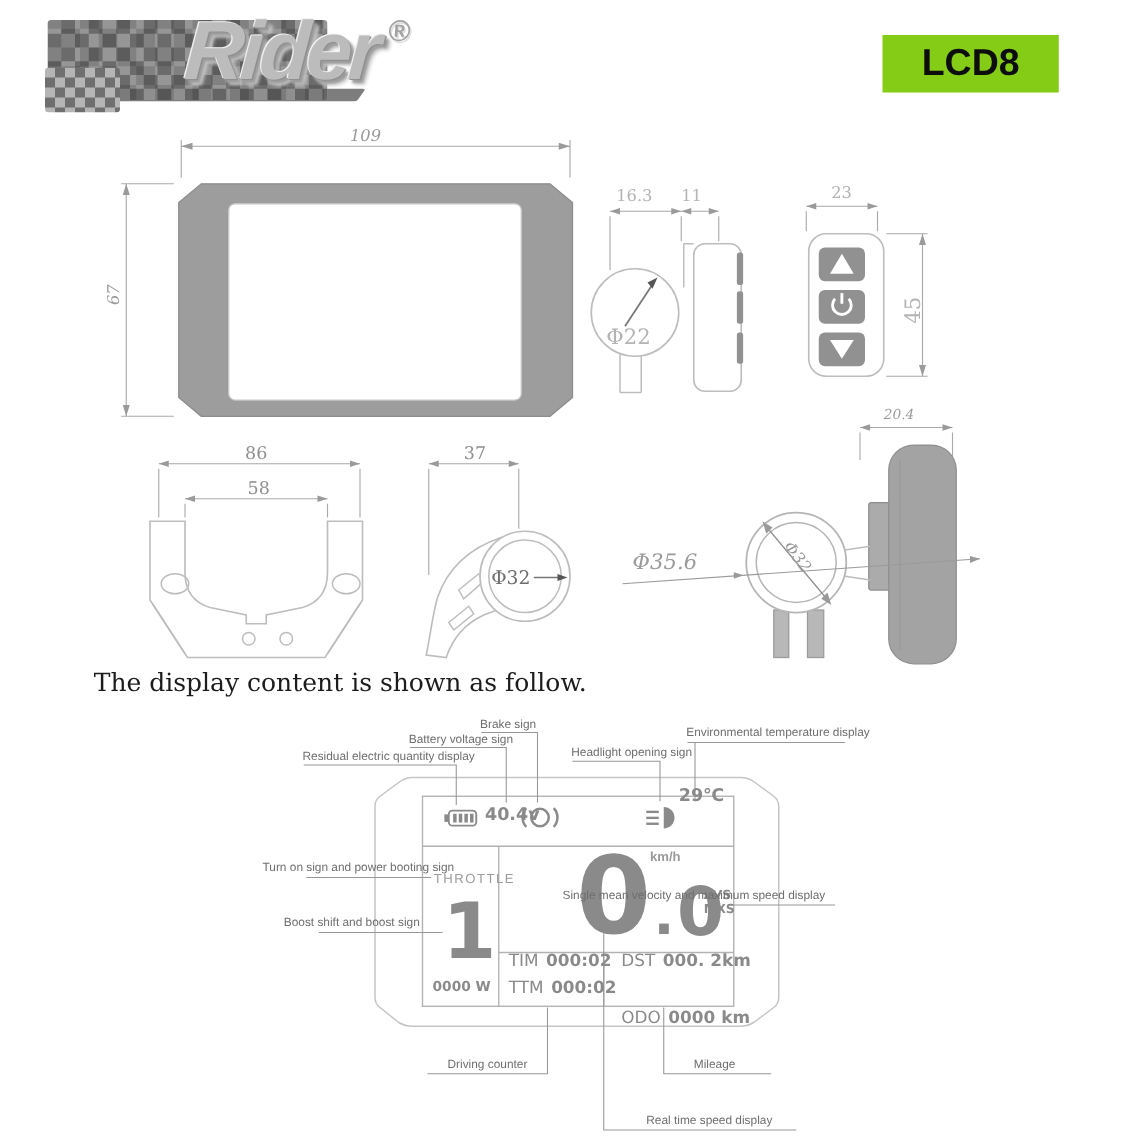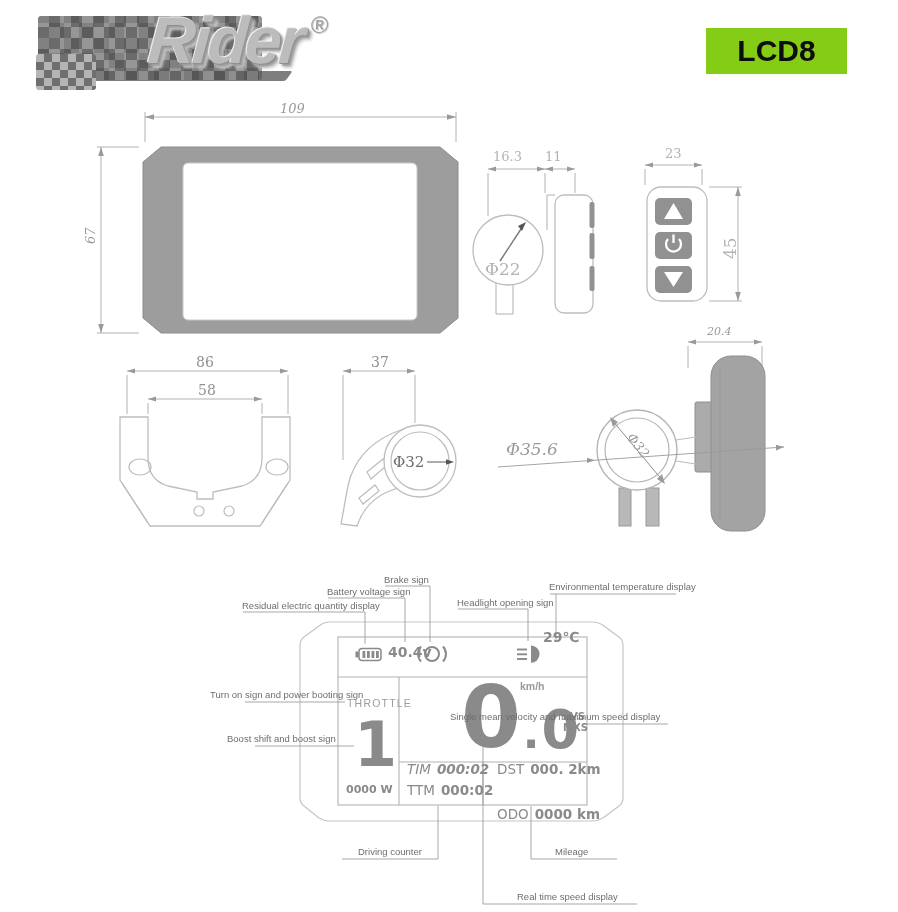--- a/index.html
+++ b/index.html
@@ -58,21 +58,21 @@
   .powerw{left:346px;top:783px;font-size:11px;font-weight:700;}
   .speed{left:461px;top:682px;display:flex;align-items:flex-end;font-weight:700;}
   .speed .sw{font-size:86px;line-height:.82;}
   .speed .sp{font-size:44px;line-height:.88;margin:0 2px;}
   .speed .sf{font-size:54px;line-height:.84;}
   .kmh{left:520px;top:680px;font-size:10.5px;font-weight:700;color:#999;}
   .avs{left:563px;top:711px;font-size:10px;font-weight:700;}
   .mxs{left:563px;top:722px;font-size:10px;font-weight:700;}
   .drow{display:flex;gap:6px;font-size:13.5px;font-weight:400;}
   .drow b{font-weight:800;}
-  .r-tim{left:407px;top:761px;font-style:italic;} .r-ttm{left:407px;top:782px;}
+  .r-tim{left:407px;top:761px;} .r-ttm{left:407px;top:782px;}
   .r-dst{left:497px;top:761px;} .r-odo{left:497px;top:782px;margin-top:24px;}
 
   
   .lbl{font:400 9.5px "Liberation Sans",sans-serif;color:#6e6e6e;}
 </style>
 </head>
 <body>
 
 <div id="page">
 
@@ -207,20 +207,21 @@
     <line x1="120" y1="100" x2="171" y2="161" stroke="#8f8f8f" stroke-width="1"></line>
     <polygon class="ah" points="118,97 121,107 126,102"></polygon>
     <polygon class="ah" points="173,164 170,154 165,159"></polygon>
     <text class="phis" transform="rotate(52 146 126)" x="132" y="130">Φ32</text>
     <line x1="6" y1="147" x2="292" y2="127" stroke="#9a9a9a" stroke-width="0.9"></line>
     <polygon class="ah" points="103,140.2 95,137.8 95,143"></polygon>
     <polygon class="ah" points="292,127 284,124.8 284,130.4"></polygon>
     <text class="phii" x="14" y="135">Φ35.6</text>
   </svg>
 
+  <div class="abs caption">The display content is shown as follow.</div>
 
   <svg style="left:140px;top:570px" width="750" height="342" viewBox="0 0 750 342">
     <path fill="#fff" stroke="#c5c5c5" stroke-width="1.2" d="M 190,52 L 452,52 Q 459,52 464,56 L 479,67 Q 483,70 483,75 L 483,228 Q 483,233 479,236
              L 463,248 Q 458,251 452,251 L 190,251 Q 184,251 179,248 L 164,236 Q 160,233 160,228
              L 160,75 Q 160,70 164,67 L 179,56 Q 184,52 190,52 Z"></path>
     <rect class="struct" x="198" y="67" width="249" height="168"></rect>
     <line class="struct" x1="198" y1="107" x2="447" y2="107"></line>
     <line class="struct" x1="259" y1="107" x2="259" y2="235"></line>
     <line class="struct" x1="259" y1="192" x2="447" y2="192"></line>
     <line class="struct" x1="343" y1="192" x2="343" y2="235"></line>

